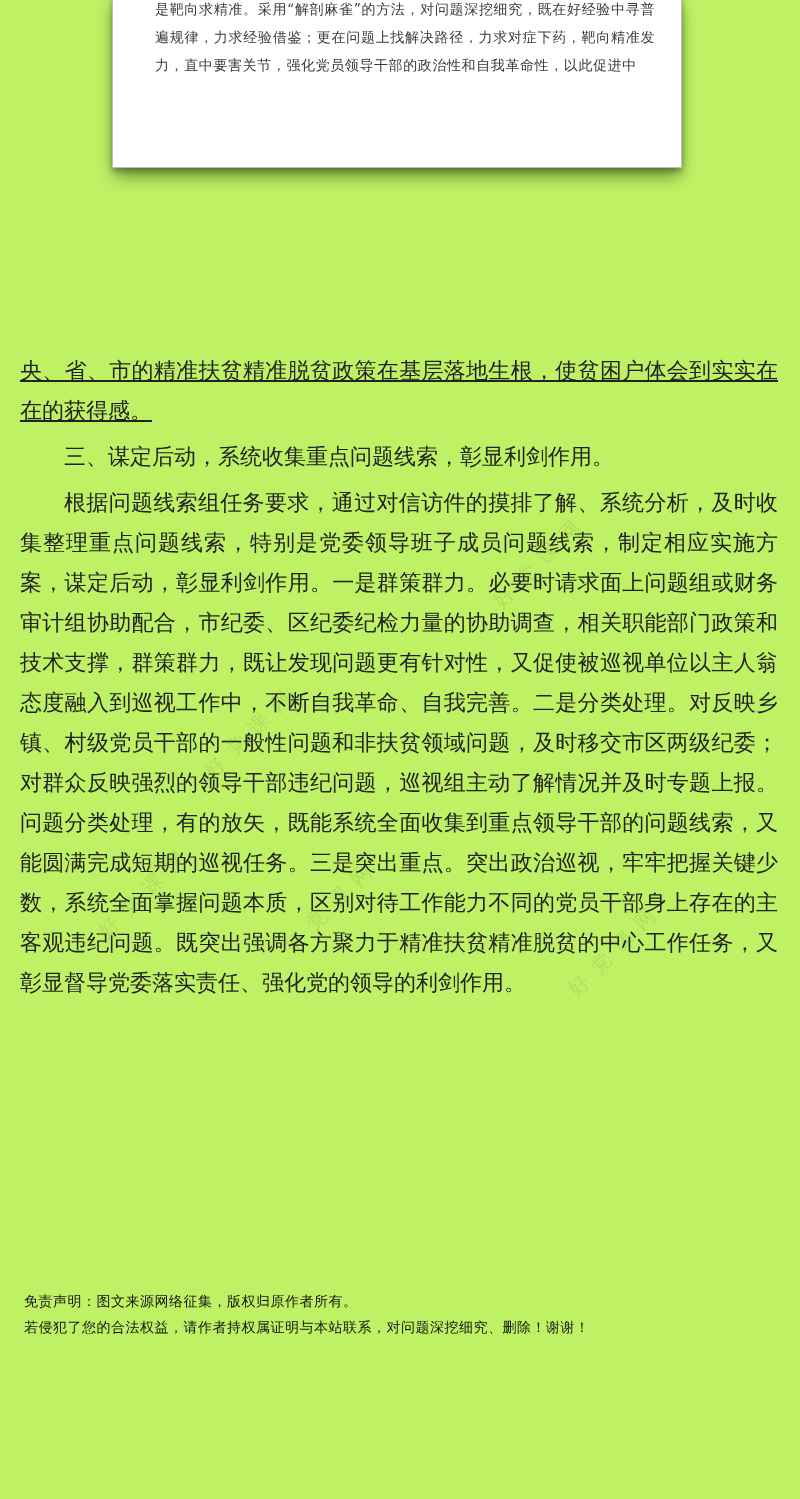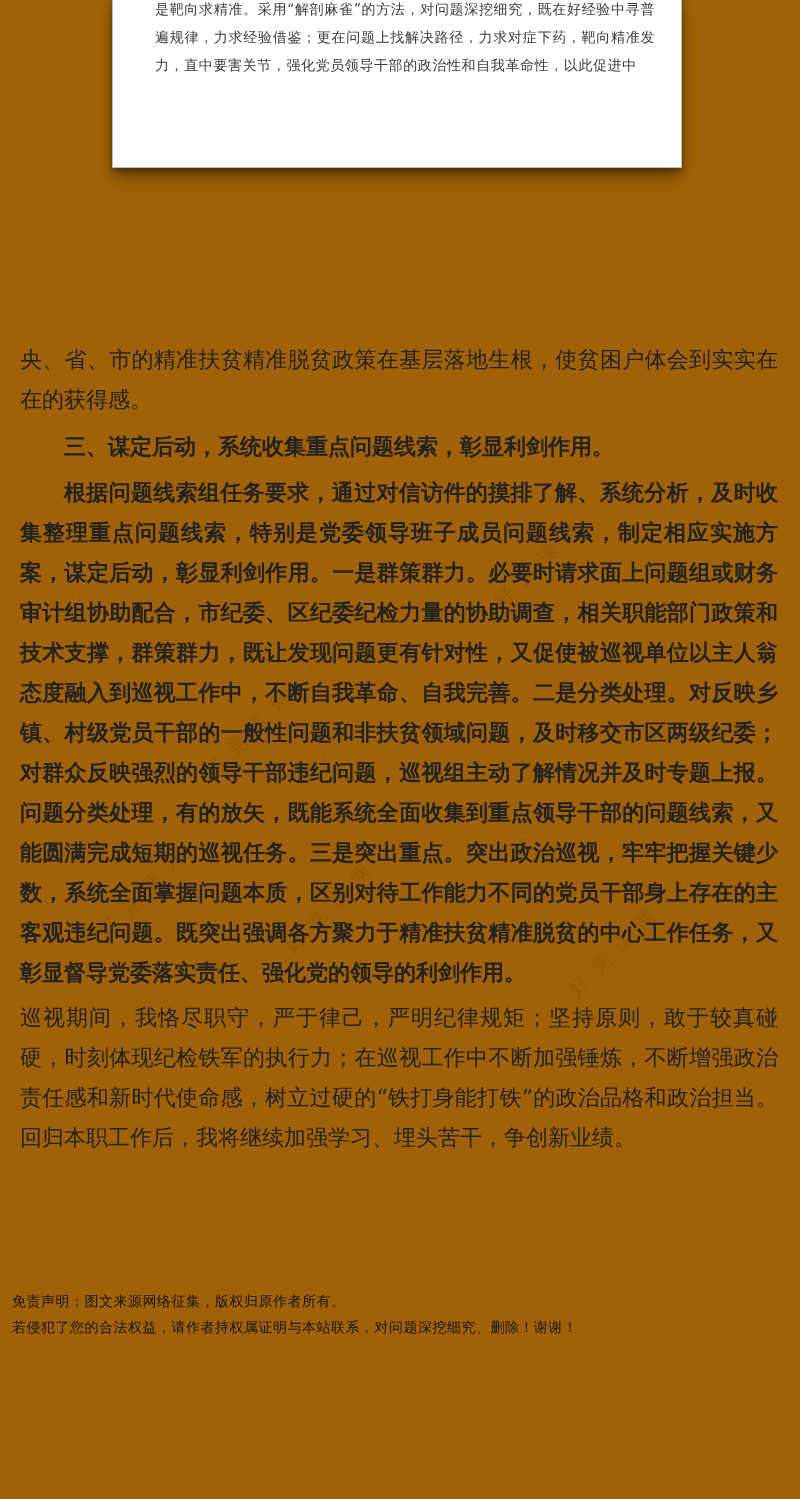--- a/index.html
+++ b/index.html
@@ -1,20 +1,20 @@
 <!DOCTYPE html>
 <html><head>
 <meta charset="utf-8">
 <style>
   html, body { margin: 0; padding: 0; background: #ffffff; }
   .page {
     position: relative;
     width: 800px;
     height: 1499px;
-    background: #a16207;
+    background: #bef264;
     overflow: hidden;
     font-family: "DejaVu Serif", "Liberation Serif", serif;
   }
 
   
   .preview-card {
     position: absolute;
     left: 112px;
     top: -6px;
     width: 570px;
@@ -45,41 +45,41 @@
     width: 800px;
     box-sizing: border-box;
     padding: 0 22px 0 20px;
     font-size: 22px;
     line-height: 40px;
     color: #222222;
     text-align: justify;
     text-justify: inter-ideograph;
   }
   .article p { margin: 6px 0; }
-  .article p:first-child { margin-top: 0; }
-  .indent { text-indent: 2em; font-weight: bold; }
+  .article p:first-child { margin-top: 11px; text-decoration: underline; }
+  .indent { text-indent: 2em; }
 
   
   .wm {
     position: absolute;
     width: 150px;
     font-size: 20px;
     letter-spacing: 11px;
     color: #000000;
     opacity: 0.08;
     transform: rotate(-45deg);
     white-space: nowrap;
     pointer-events: none;
     font-family: "DejaVu Sans", "Liberation Sans", sans-serif;
   }
 
   
   .disclaimer {
     position: absolute;
-    left: 12px;
+    left: 24px;
     top: 1288px;
     font-size: 14px;
     line-height: 26px;
     color: #141414;
     letter-spacing: 0.5px;
   }
 </style>
 </head>
 <body>
 
@@ -92,21 +92,20 @@
   <span class="wm" style="left:475px; top:538px;">好党课网</span>
   <span class="wm" style="left:186px; top:708px;">好党课网</span>
   <span class="wm" style="left:80px;  top:868px;">好党课网</span>
   <span class="wm" style="left:266px; top:882px;">好党课网</span>
   <span class="wm" style="left:550px; top:926px;">好党课网</span>
 
   <div class="article">
     <p>央、省、市的精准扶贫精准脱贫政策在基层落地生根，使贫困户体会到实实在在的获得感。</p>
     <p class="indent">三、谋定后动，系统收集重点问题线索，彰显利剑作用。</p>
     <p class="indent">根据问题线索组任务要求，通过对信访件的摸排了解、系统分析，及时收集整理重点问题线索，特别是党委领导班子成员问题线索，制定相应实施方案，谋定后动，彰显利剑作用。一是群策群力。必要时请求面上问题组或财务审计组协助配合，市纪委、区纪委纪检力量的协助调查，相关职能部门政策和技术支撑，群策群力，既让发现问题更有针对性，又促使被巡视单位以主人翁态度融入到巡视工作中，不断自我革命、自我完善。二是分类处理。对反映乡镇、村级党员干部的一般性问题和非扶贫领域问题，及时移交市区两级纪委；对群众反映强烈的领导干部违纪问题，巡视组主动了解情况并及时专题上报。问题分类处理，有的放矢，既能系统全面收集到重点领导干部的问题线索，又能圆满完成短期的巡视任务。三是突出重点。突出政治巡视，牢牢把握关键少数，系统全面掌握问题本质，区别对待工作能力不同的党员干部身上存在的主客观违纪问题。既突出强调各方聚力于精准扶贫精准脱贫的中心工作任务，又彰显督导党委落实责任、强化党的领导的利剑作用。</p>
-    <p>巡视期间，我恪尽职守，严于律己，严明纪律规矩；坚持原则，敢于较真碰硬，时刻体现纪检铁军的执行力；在巡视工作中不断加强锤炼，不断增强政治责任感和新时代使命感，树立过硬的“铁打身能打铁”的政治品格和政治担当。回归本职工作后，我将继续加强学习、埋头苦干，争创新业绩。</p>
   </div>
 
   <div class="disclaimer">
     <div>免责声明：图文来源网络征集，版权归原作者所有。</div>
     <div>若侵犯了您的合法权益，请作者持权属证明与本站联系，对问题深挖细究、删除！谢谢！</div>
   </div>
 
 </div>
 
 </body></html>

